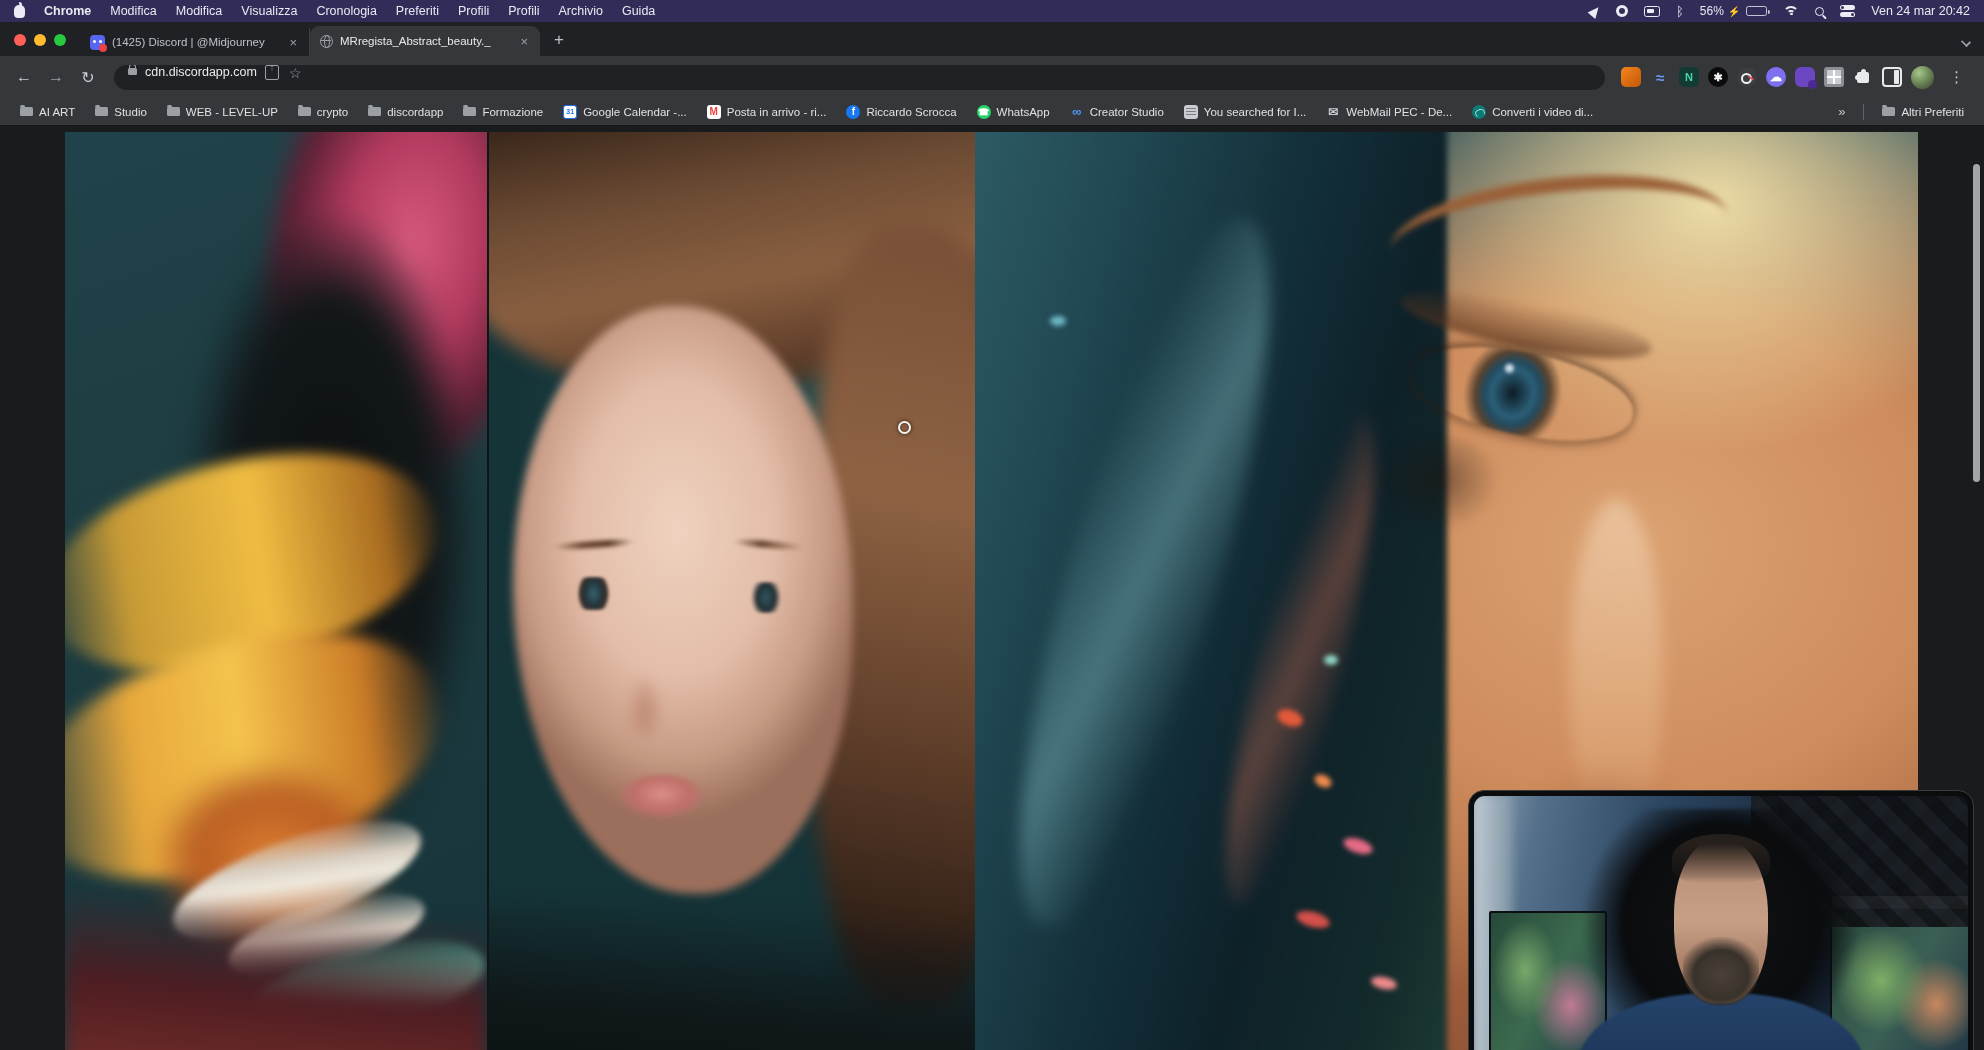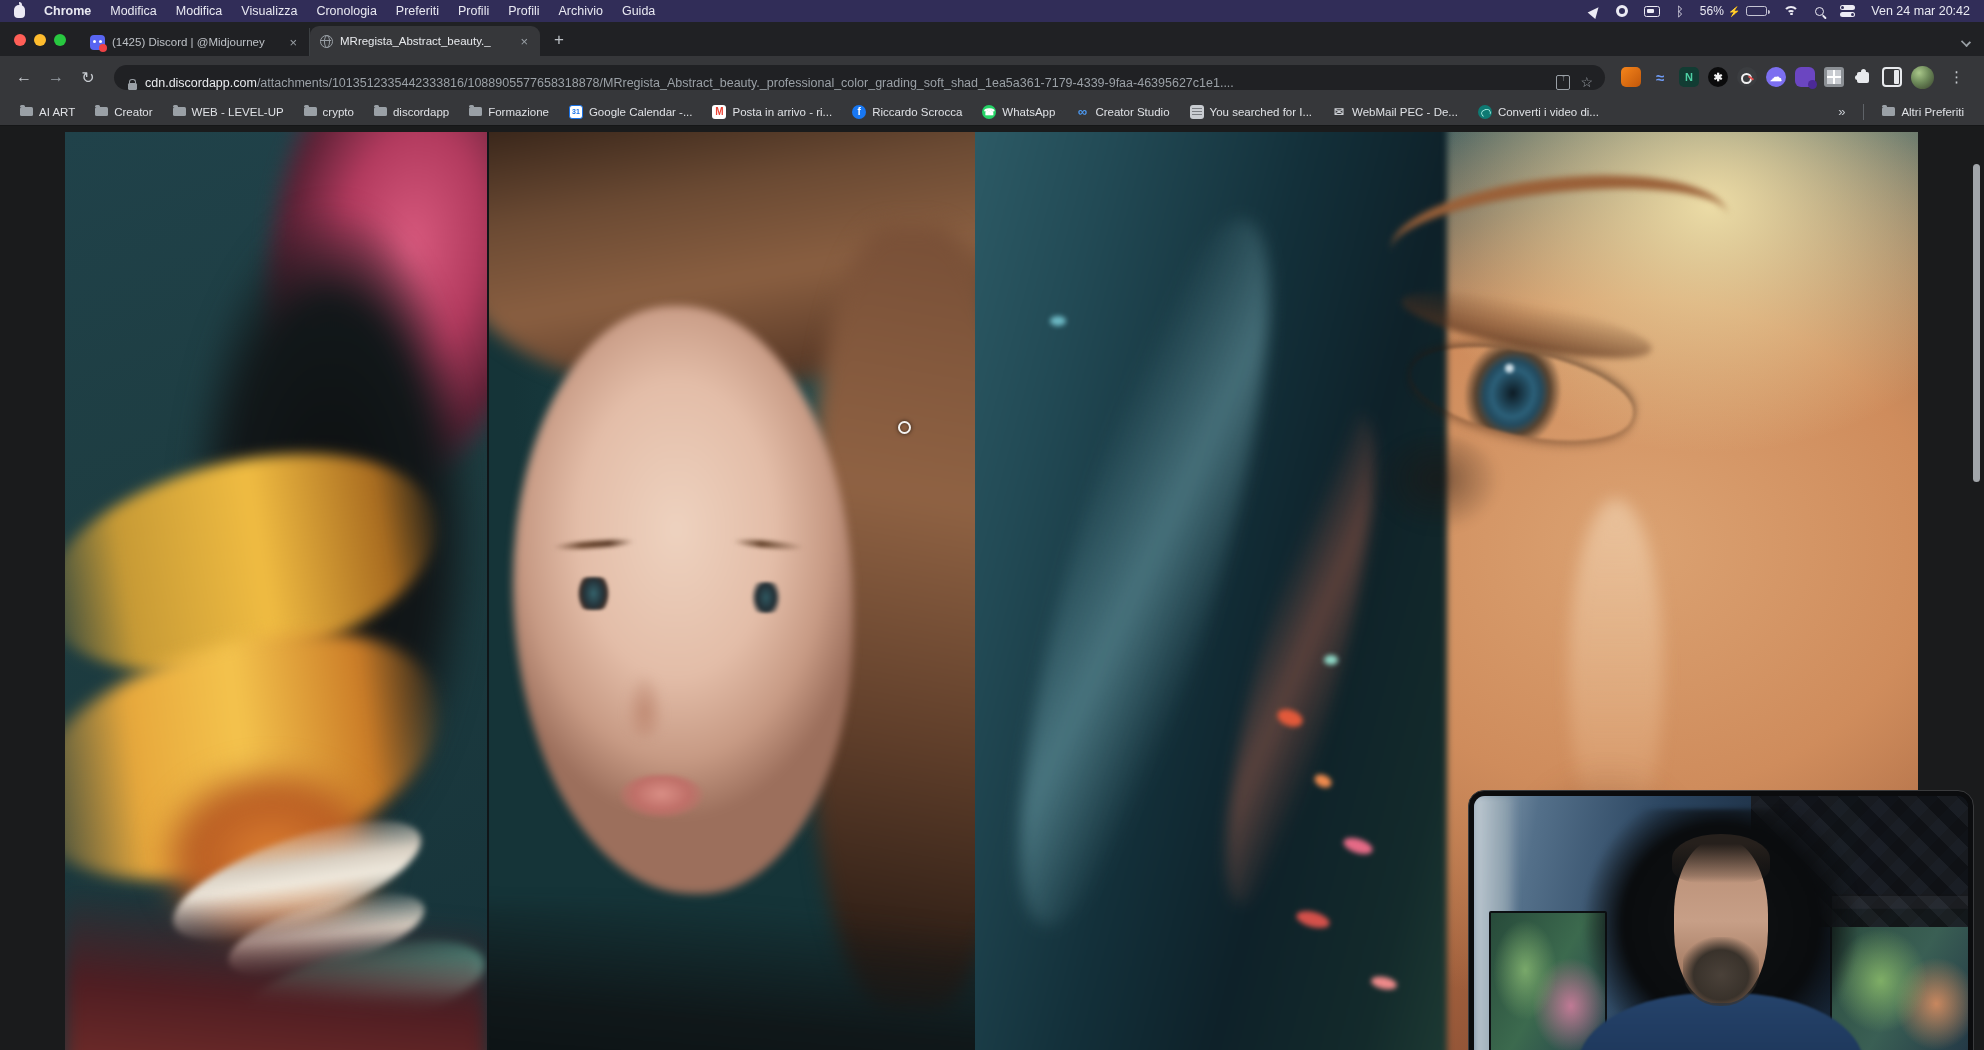--- a/index.html
+++ b/index.html
@@ -68,21 +68,21 @@
     color:#bdc1c6; font-size:17px; border-radius:50%; }
   .strip-chevron { position:absolute; right:14px; bottom:10px; width:8px; height:8px;
     border-right:2px solid #9aa0a6; border-bottom:2px solid #9aa0a6; transform:rotate(45deg) scaleY(.8); }
 
   
   .toolbar { height:42px; background:#36373a; display:flex; align-items:center; padding:0 10px; gap:4px; }
   .nav-btn { width:28px; height:28px; display:flex; align-items:center; justify-content:center;
     color:#c7cbd0; font-size:16px; border-radius:50%; flex:none; }
   .nav-btn.dim { color:#9aa0a6; }
   .urlbar { height:25px; background:#202124; border-radius:15px; flex:1; margin:0 8px; display:flex;
-    align-items:flex-end; padding:0 12px; font-size:12.5px; overflow:hidden; }
+    align-items:flex-start; padding:0 12px; font-size:12.5px; overflow:hidden; }
   .lock-ico { width:9px; height:7px; background:#9aa0a6; border-radius:1.5px; position:relative; margin:3px 8px 0 2px; flex:none; }
   .lock-ico::before { content:""; position:absolute; left:1.2px; top:-4px; width:4.5px; height:4px;
     border:1.5px solid #9aa0a6; border-bottom:none; border-radius:3px 3px 0 0; }
   .url-domain { color:#e8eaed; white-space:nowrap; }
   .url-path { color:#9aa0a6; white-space:nowrap; overflow:hidden; text-overflow:clip; flex:1; }
   .share-ico { width:14px; height:15px; border:1.5px solid #9aa0a6; border-radius:2px; position:relative;
     margin:0 10px 0 8px; flex:none; text-align:center; color:#9aa0a6; font-size:10px; line-height:11px; }
   .share-ico .arr { position:relative; top:-4px; }
   .star-ico { color:#9aa0a6; font-size:14px; flex:none; }
   .ext-row { display:flex; align-items:center; gap:9px; padding:0 4px; }
@@ -333,21 +333,20 @@
   <span class="strip-chevron"></span>
 </div>
 
 <div class="toolbar">
   <span class="nav-btn">←</span>
   <span class="nav-btn dim">→</span>
   <span class="nav-btn">↻</span>
   <div class="urlbar">
     <span class="lock-ico"></span>
     <span class="url-domain">cdn.discordapp.com</span>
-    <span class="url-path">/attachments/1013512335442333816/1088905577658318878/MRregista_Abstract_beauty._professional_color_grading_soft_shad_1ea5a361-7179-4339-9faa-46395627c1e1....</span>
     <span class="share-ico"><span class="arr">↑</span></span>
     <span class="star-ico">☆</span>
   </div>
   <div class="ext-row">
     <span class="ext e-fox"></span>
     <span class="ext e-wave">≈</span>
     <span class="ext e-notion">N</span>
     <span class="ext e-black">✱</span>
     <span class="ext e-key"></span>
     <span class="ext e-cloud">☁</span>
@@ -360,21 +359,21 @@
   </div>
 </div>
 
 <div class="bookmarks">
   <div class="bm">
     <span class="folder-ico"></span>
     <span>AI ART</span>
   </div>
   <div class="bm">
     <span class="folder-ico"></span>
-    <span>Creator</span>
+    <span>Studio</span>
   </div>
   <div class="bm">
     <span class="folder-ico"></span>
     <span>WEB - LEVEL-UP</span>
   </div>
   <div class="bm">
     <span class="folder-ico"></span>
     <span>crypto</span>
   </div>
   <div class="bm">

